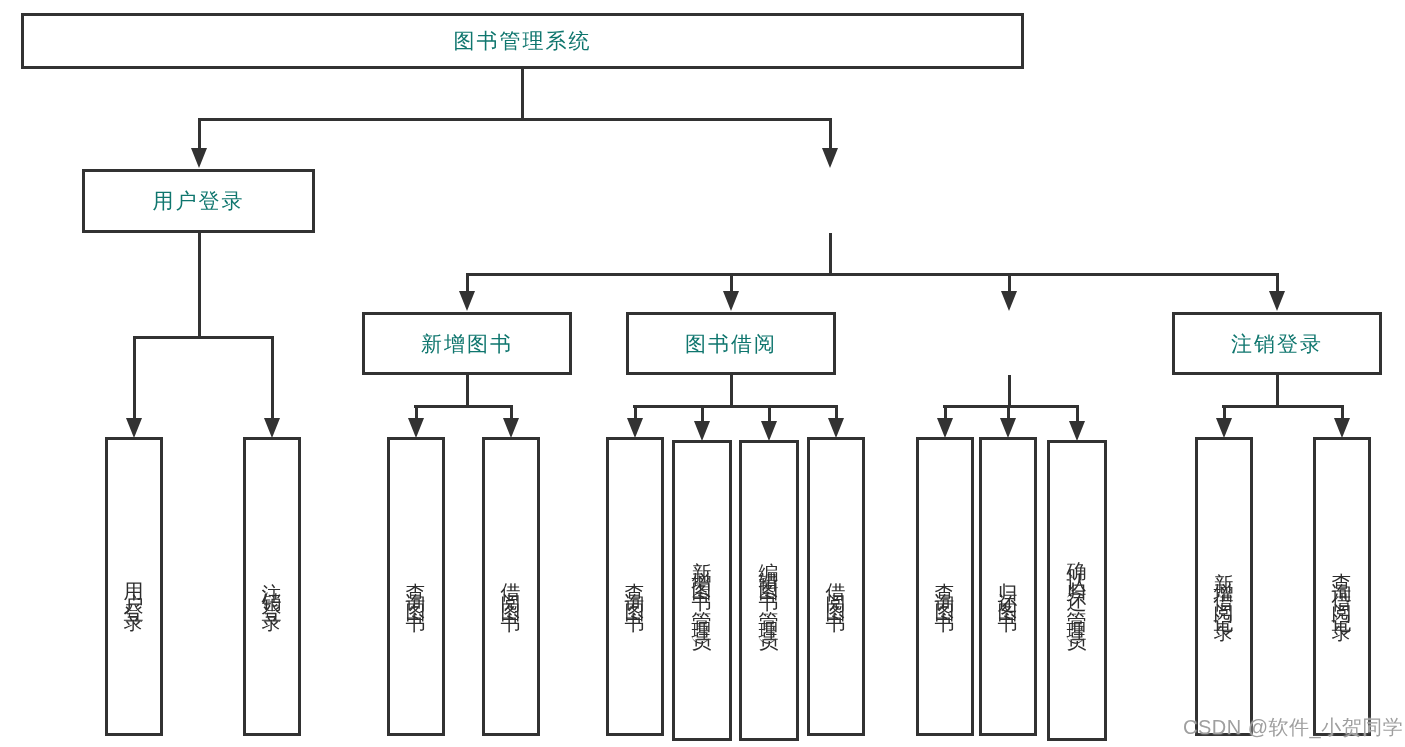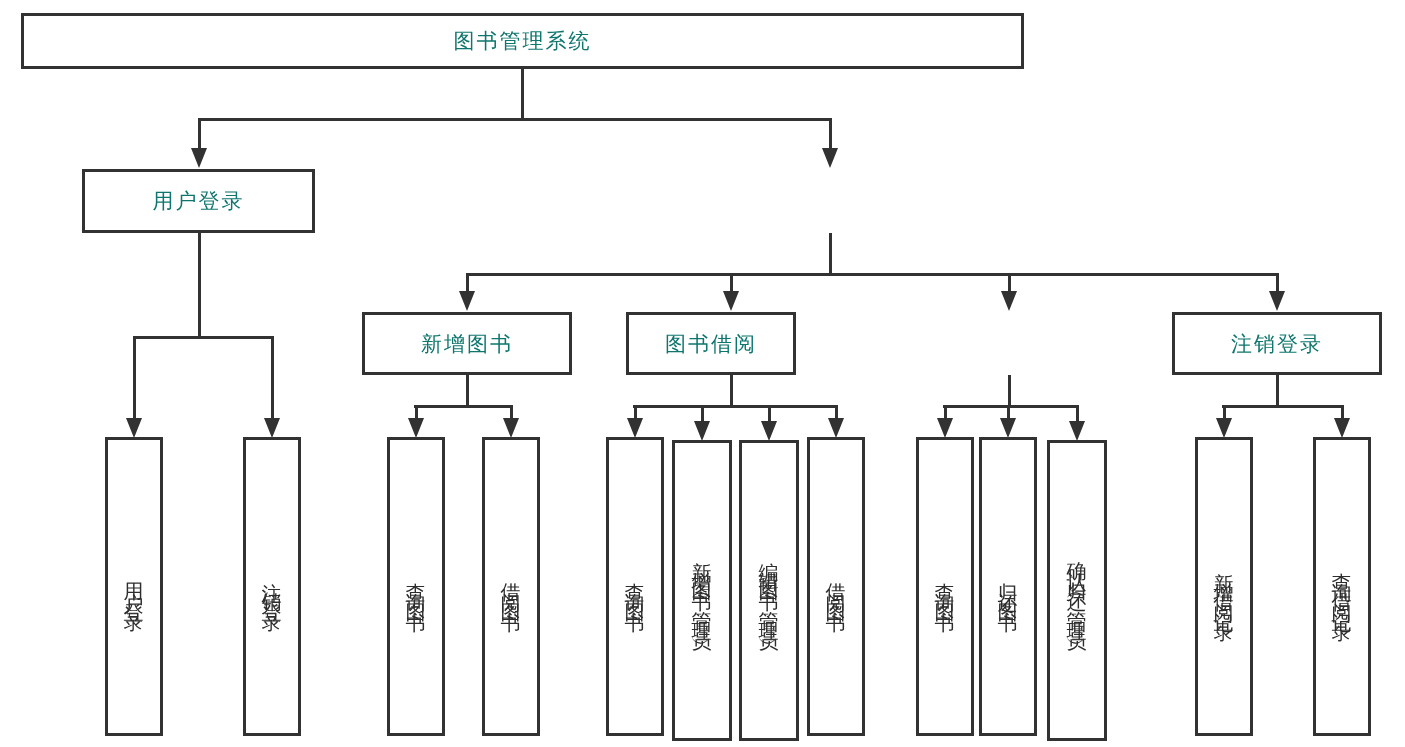--- a/index.html
+++ b/index.html
@@ -66,21 +66,21 @@
   <div class="vl" style="left:466px;top:273px;height:20px;"></div>
   <div class="arr" style="left:459px;top:291px;"></div>
   <div class="vl" style="left:730px;top:273px;height:20px;"></div>
   <div class="arr" style="left:723px;top:291px;"></div>
   <div class="vl" style="left:1008px;top:273px;height:20px;"></div>
   <div class="arr" style="left:1001px;top:291px;"></div>
   <div class="vl" style="left:1276px;top:273px;height:20px;"></div>
   <div class="arr" style="left:1269px;top:291px;"></div>
 
   <div class="hbox" style="left:362px;top:312px;width:210px;height:63px;">新增图书</div>
-  <div class="hbox" style="left:626px;top:312px;width:170px;height:63px;">图书借阅</div>
+  <div class="hbox" style="left:626px;top:312px;width:210px;height:63px;">图书借阅</div>
   <div class="hbox" style="left:1172px;top:312px;width:210px;height:63px;">注销登录</div>
 
   <div class="vl" style="left:466px;top:375px;height:30px;"></div>
   <div class="hl" style="left:414px;top:405px;width:98px;"></div>
   <div class="vl" style="left:415px;top:405px;height:15px;"></div>
   <div class="arr" style="left:408px;top:418px;"></div>
   <div class="vl" style="left:510px;top:405px;height:15px;"></div>
   <div class="arr" style="left:503px;top:418px;"></div>
 
   <div class="vl" style="left:730px;top:375px;height:30px;"></div>
@@ -121,14 +121,15 @@
   <div class="vbox" style="left:739px;top:440px;width:60px;height:301px;">编辑图书（管理员）</div>
   <div class="vbox" style="left:807px;top:437px;width:58px;height:299px;">借阅图书</div>
 
   <div class="vbox" style="left:916px;top:437px;width:58px;height:299px;">查询图书</div>
   <div class="vbox" style="left:979px;top:437px;width:58px;height:299px;">归还图书</div>
   <div class="vbox" style="left:1047px;top:440px;width:60px;height:301px;">确认归还（管理员）</div>
 
   <div class="vbox" style="left:1195px;top:437px;width:58px;height:299px;">新增借阅记录</div>
   <div class="vbox" style="left:1313px;top:437px;width:58px;height:299px;">查询借阅记录</div>
 
+  <div class="watermark">CSDN @软件_小贺同学</div>
 
 </div>
 
 </body></html>

